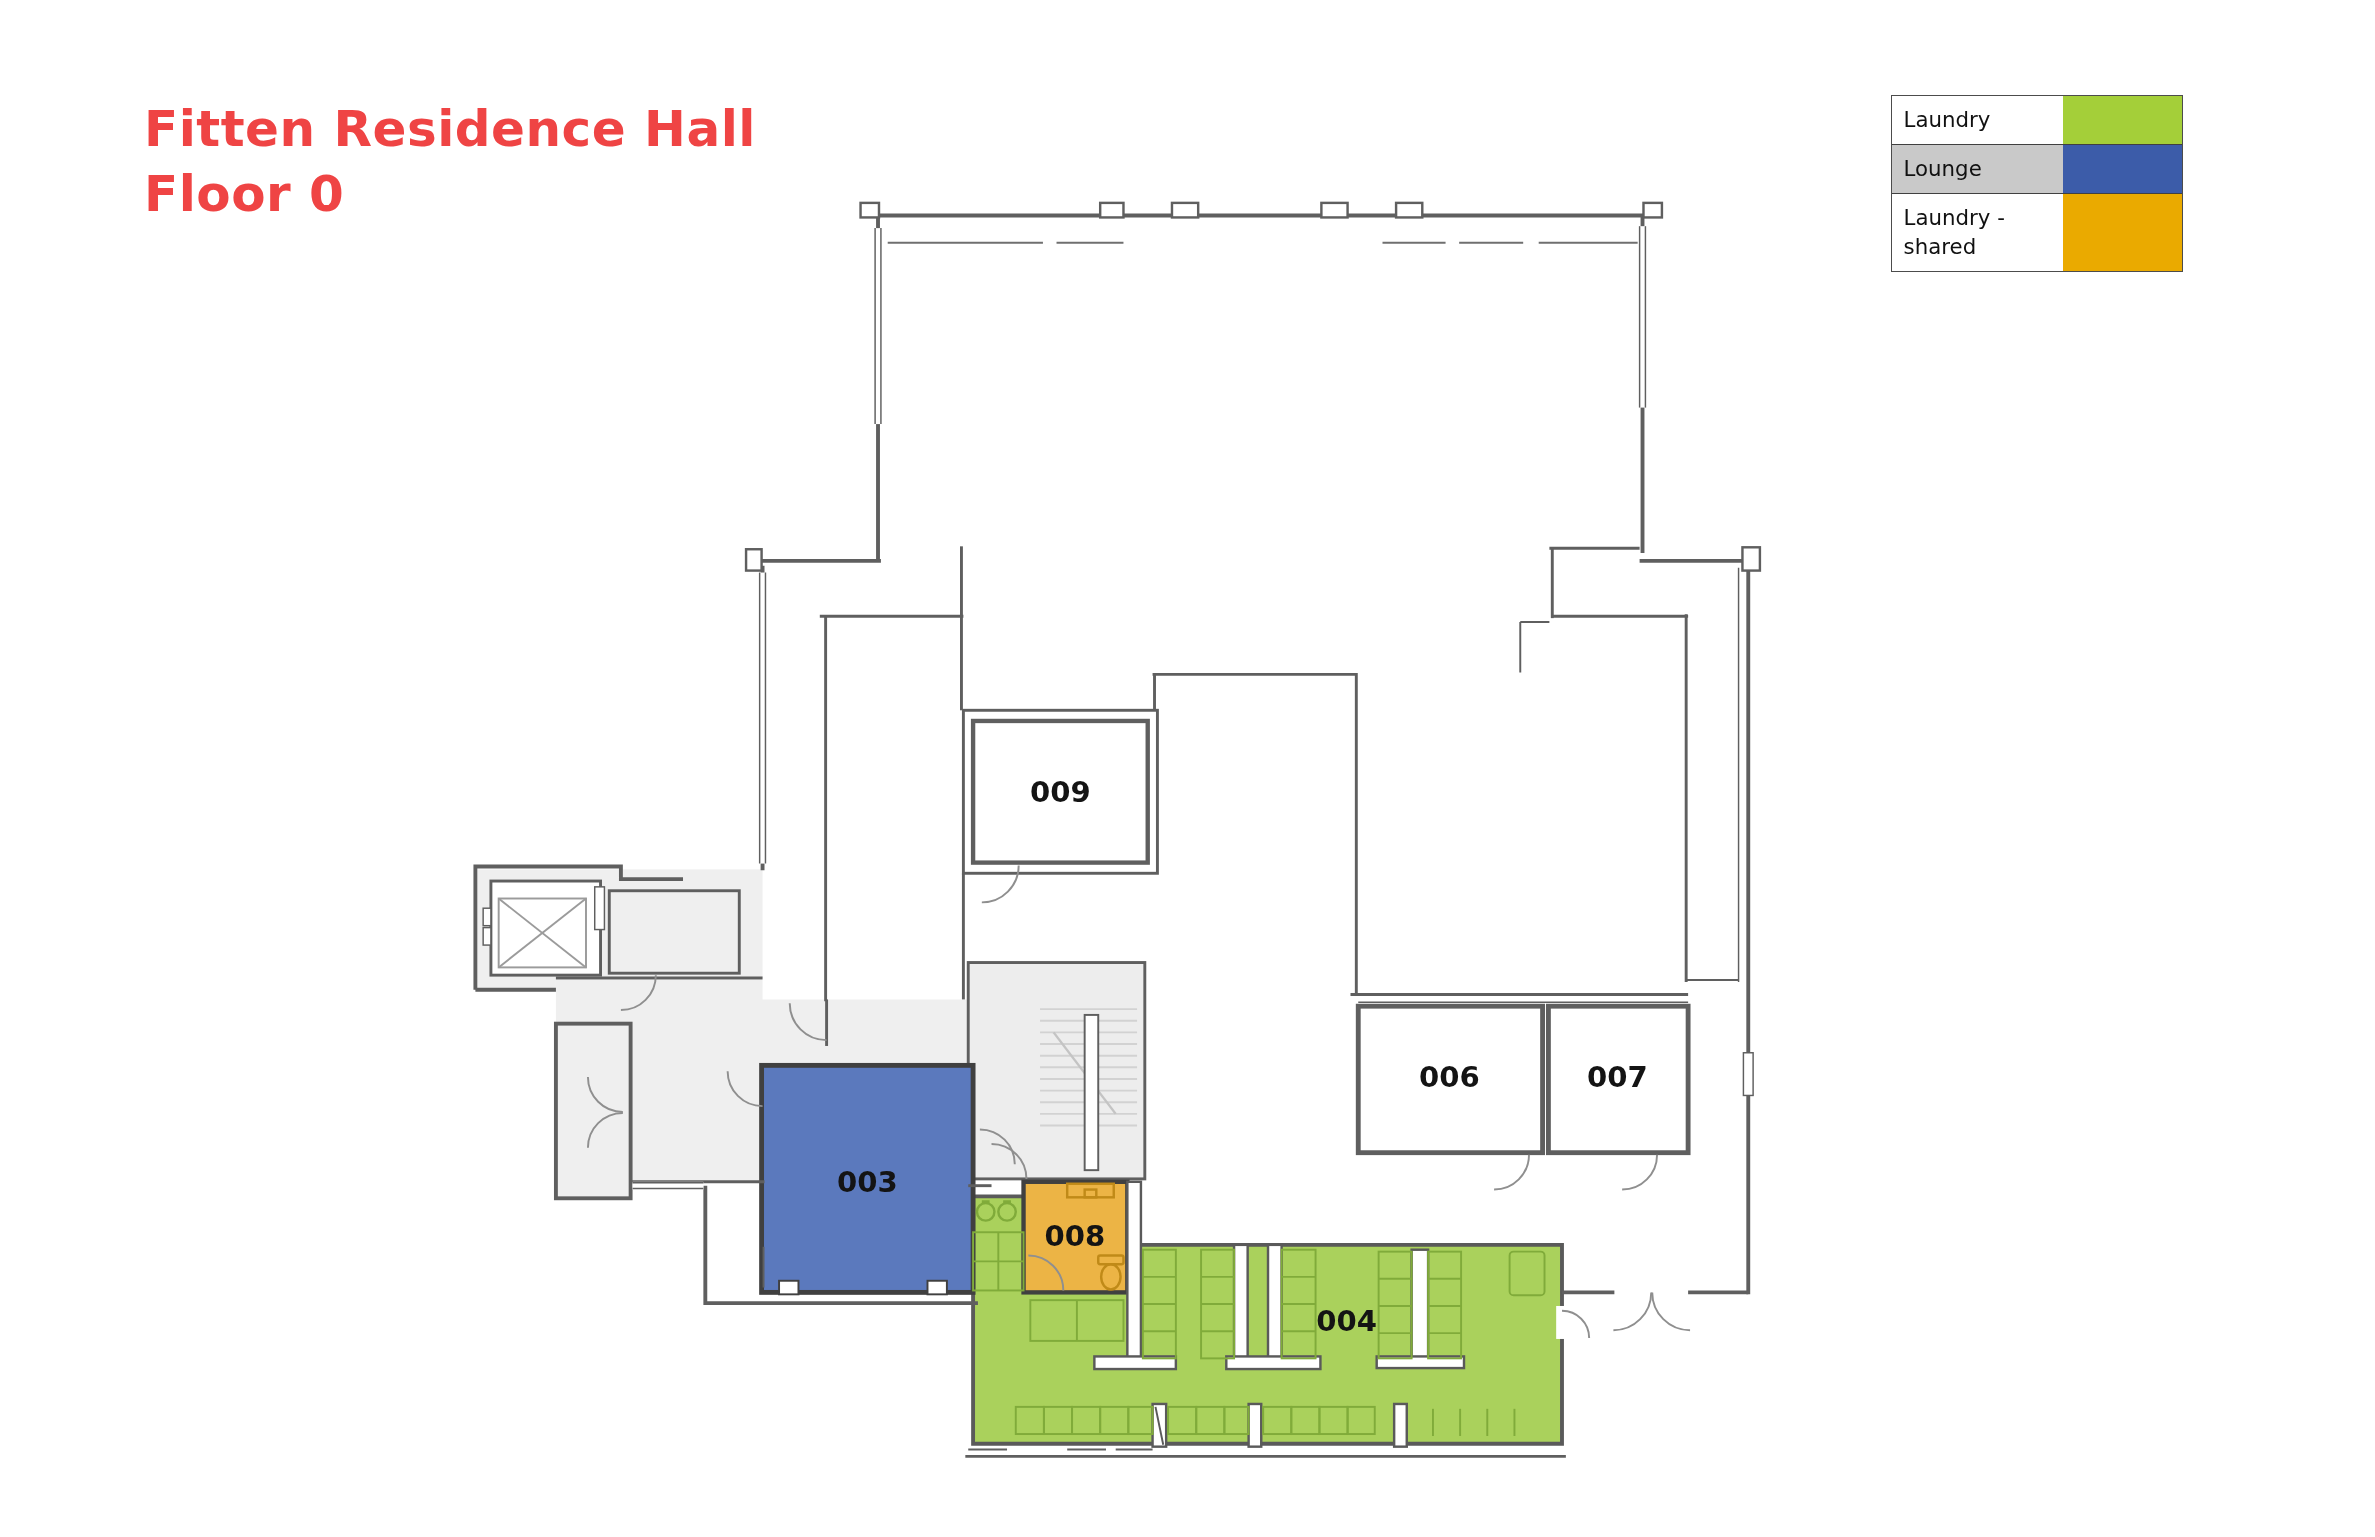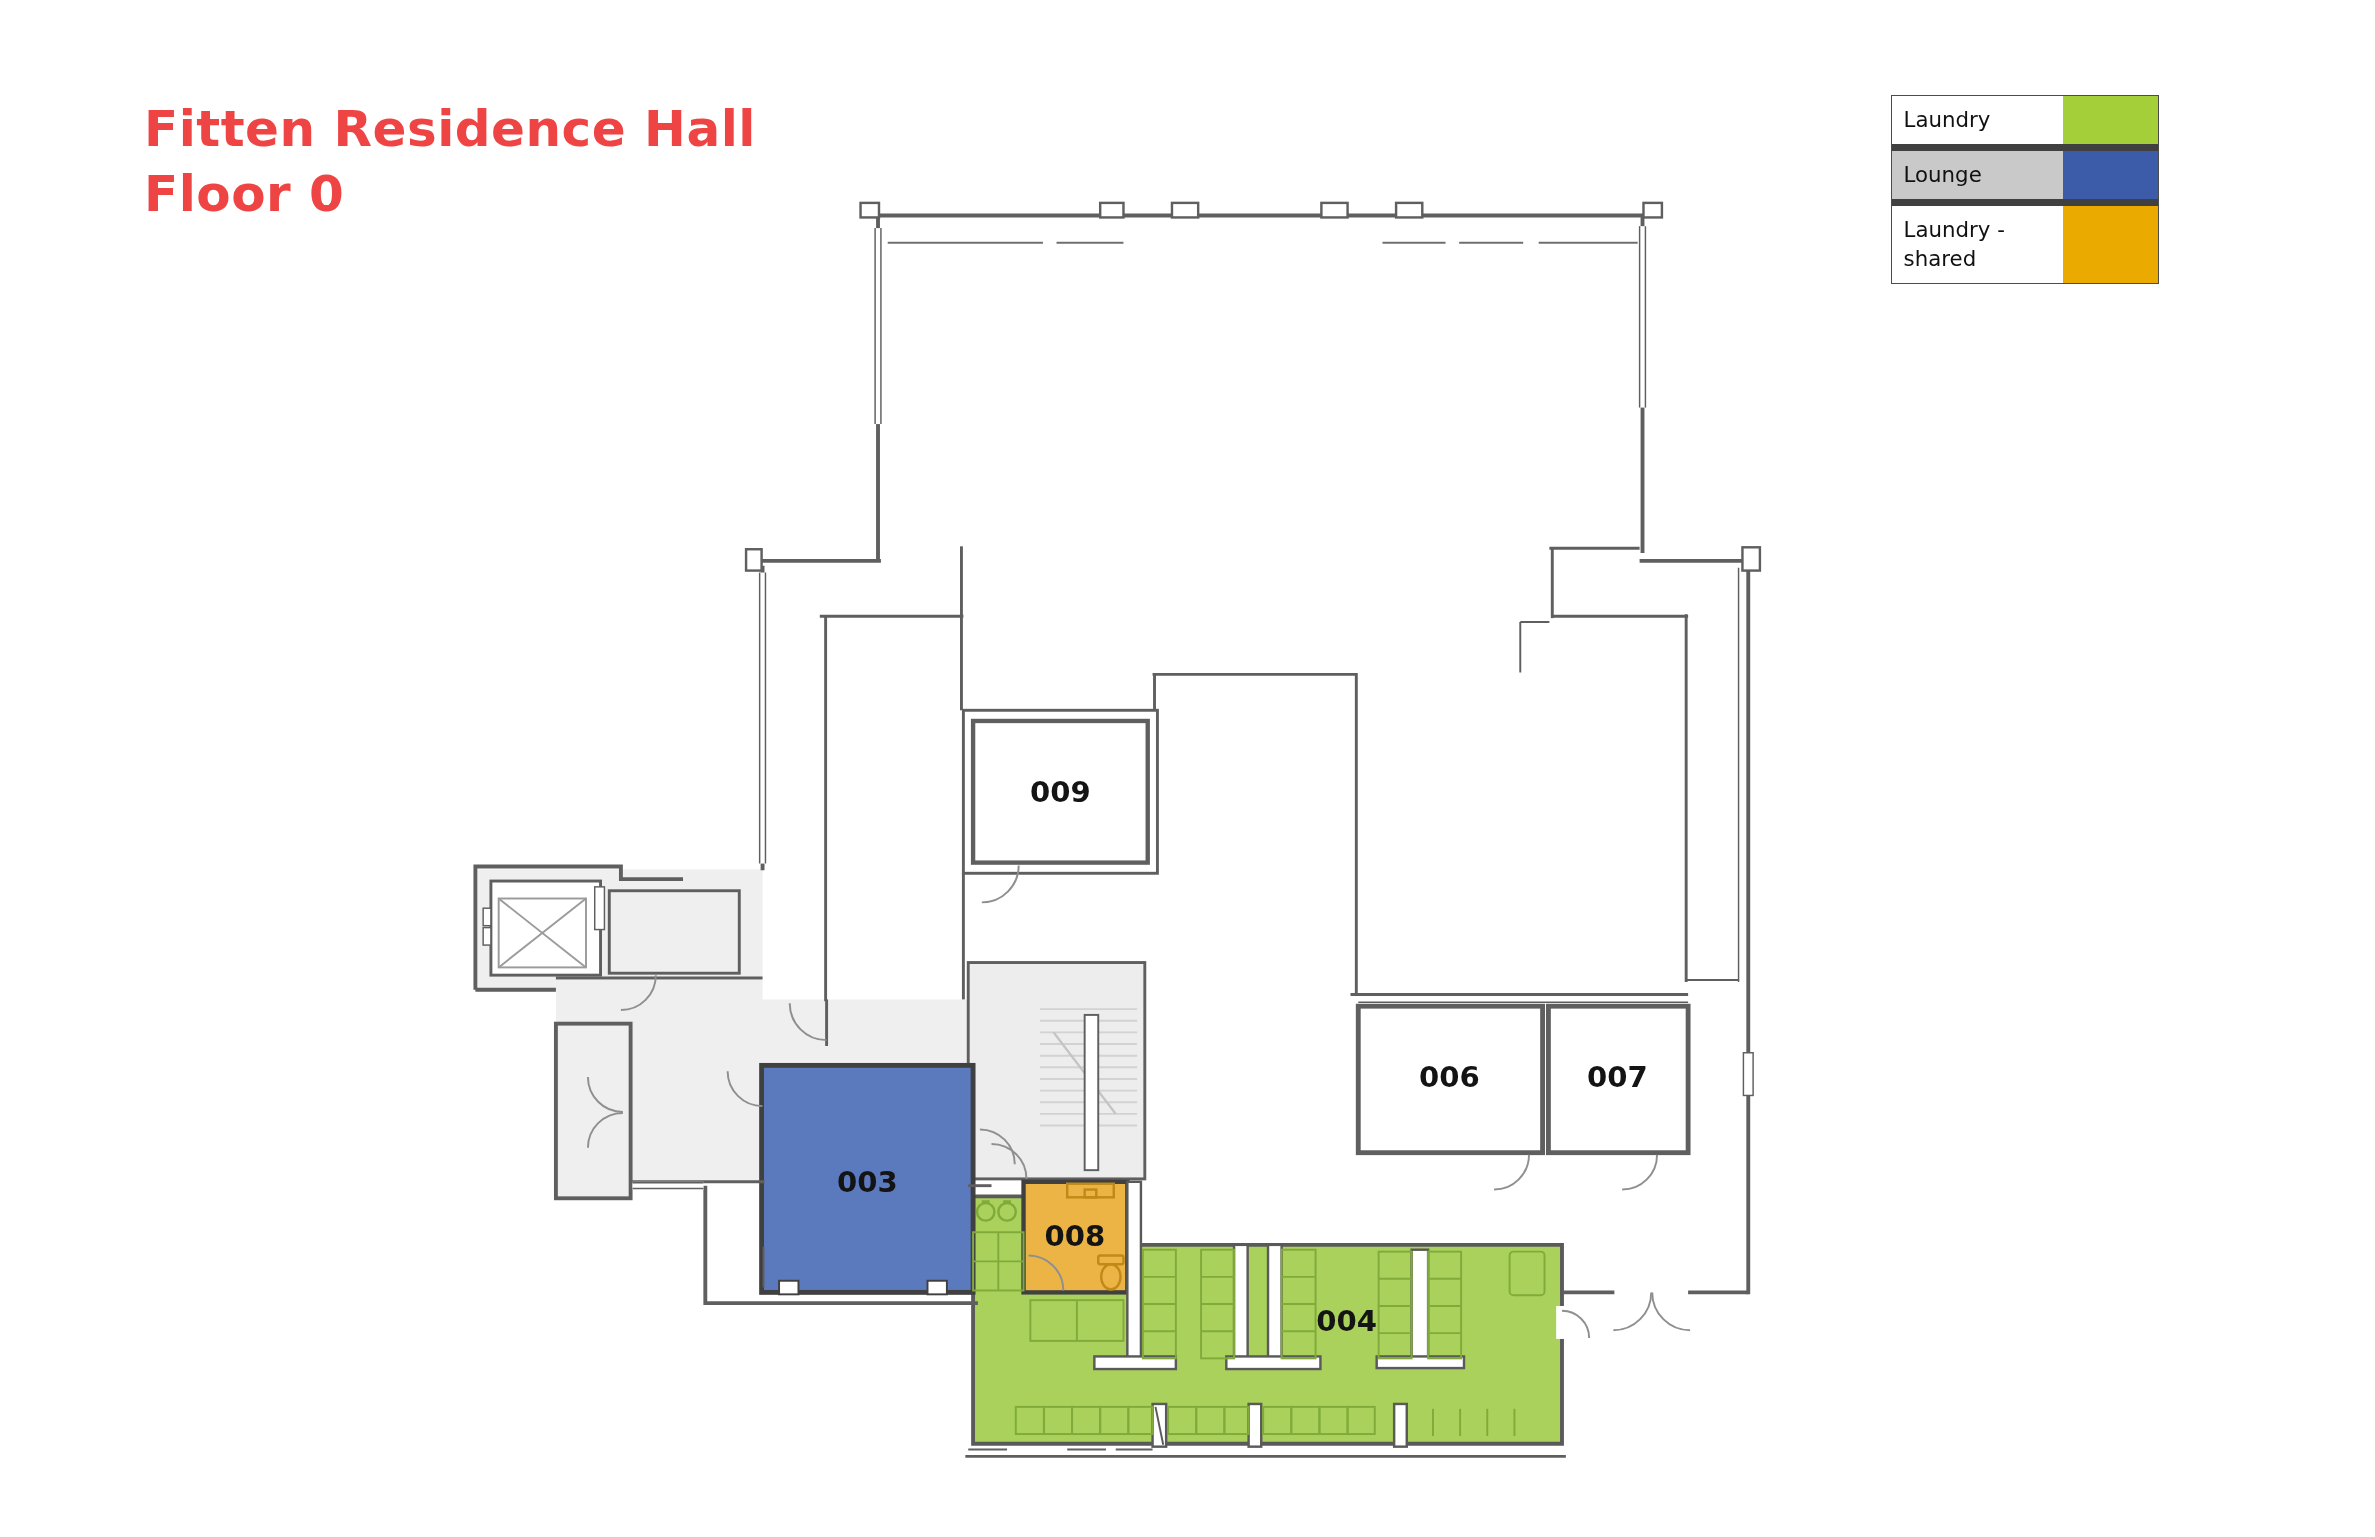--- a/index.html
+++ b/index.html
@@ -1,23 +1,23 @@
 <!DOCTYPE html>
 <html><head>
 <meta charset="utf-8">
 <style>
   html,body{margin:0;padding:0;background:#ffffff;}
   .stage{position:relative;width:2375px;height:1537px;background:#fff;overflow:hidden;
          font-family:"DejaVu Sans","Liberation Sans",sans-serif;}
   .title{position:absolute;left:144px;top:97px;font-size:50px;font-weight:700;color:#ef4444;
          line-height:1.3;letter-spacing:0.5px;}
-  .legend{position:absolute;left:1891px;top:95px;width:268px;border:1.9px solid #4c4c4c;
+  .legend{position:absolute;left:1891px;top:95px;width:292px;border:1.9px solid #4c4c4c;
           background:#fff;box-sizing:border-box;}
   .legend-row{display:flex;align-items:stretch;}
-  .legend-row + .legend-row{border-top:7px solid #404040;}
+  .legend-row + .legend-row{border-top:1px solid #404040;}
   .legend-label{width:171px;box-sizing:border-box;padding:9.7px 5.8px 9.7px 11.6px;font-size:21.3px;
                 color:#111;line-height:1.35;}
   .legend-label.gray{background:#c9c9c9;}
   .legend-swatch{flex:1;}
   svg{position:absolute;left:0;top:0;}
   svg text{font-family:"DejaVu Sans","Liberation Sans",sans-serif;font-weight:700;
            font-size:30px;fill:#141414;}
 </style>
 </head>
 <body>

